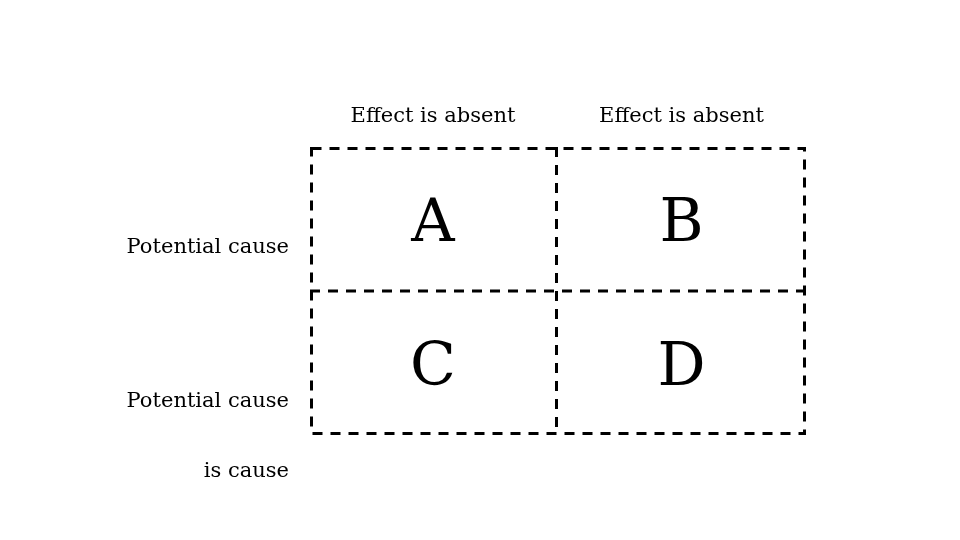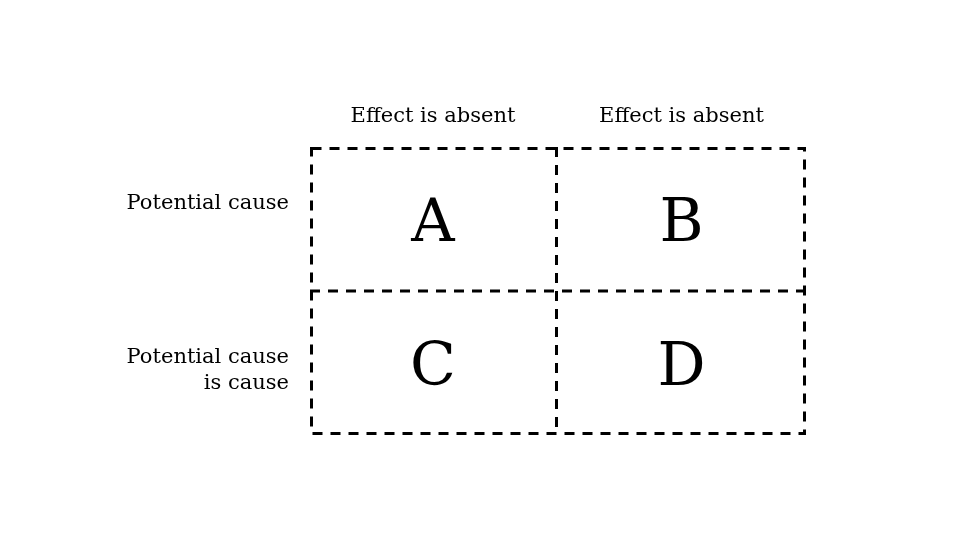--- a/index.html
+++ b/index.html
@@ -28,21 +28,21 @@
   .row-label {
     position: absolute;
     left: 69px;
     width: 220px;
     font-size: 21px;
     line-height: 26px;
     text-align: right;
   }
   #row-label-1 { top: 189px; }
   #row-label-2 { top: 343px; }
-  .label-line { display: block; }
+  .label-line { display: block; margin-top: 44px; }
 
   #grid {
     position: absolute;
     left: 310px;
     top: 147px;
   }
   #grid rect, #grid line {
     fill: none;
     stroke: #000000;
     stroke-width: 3;

